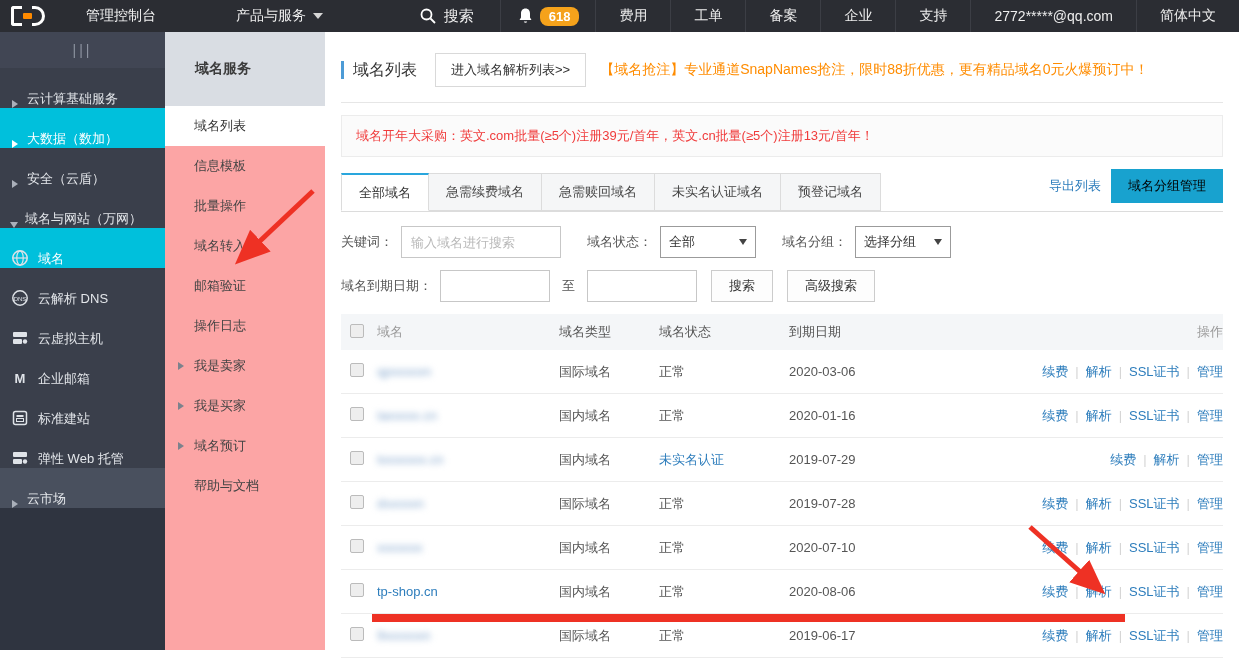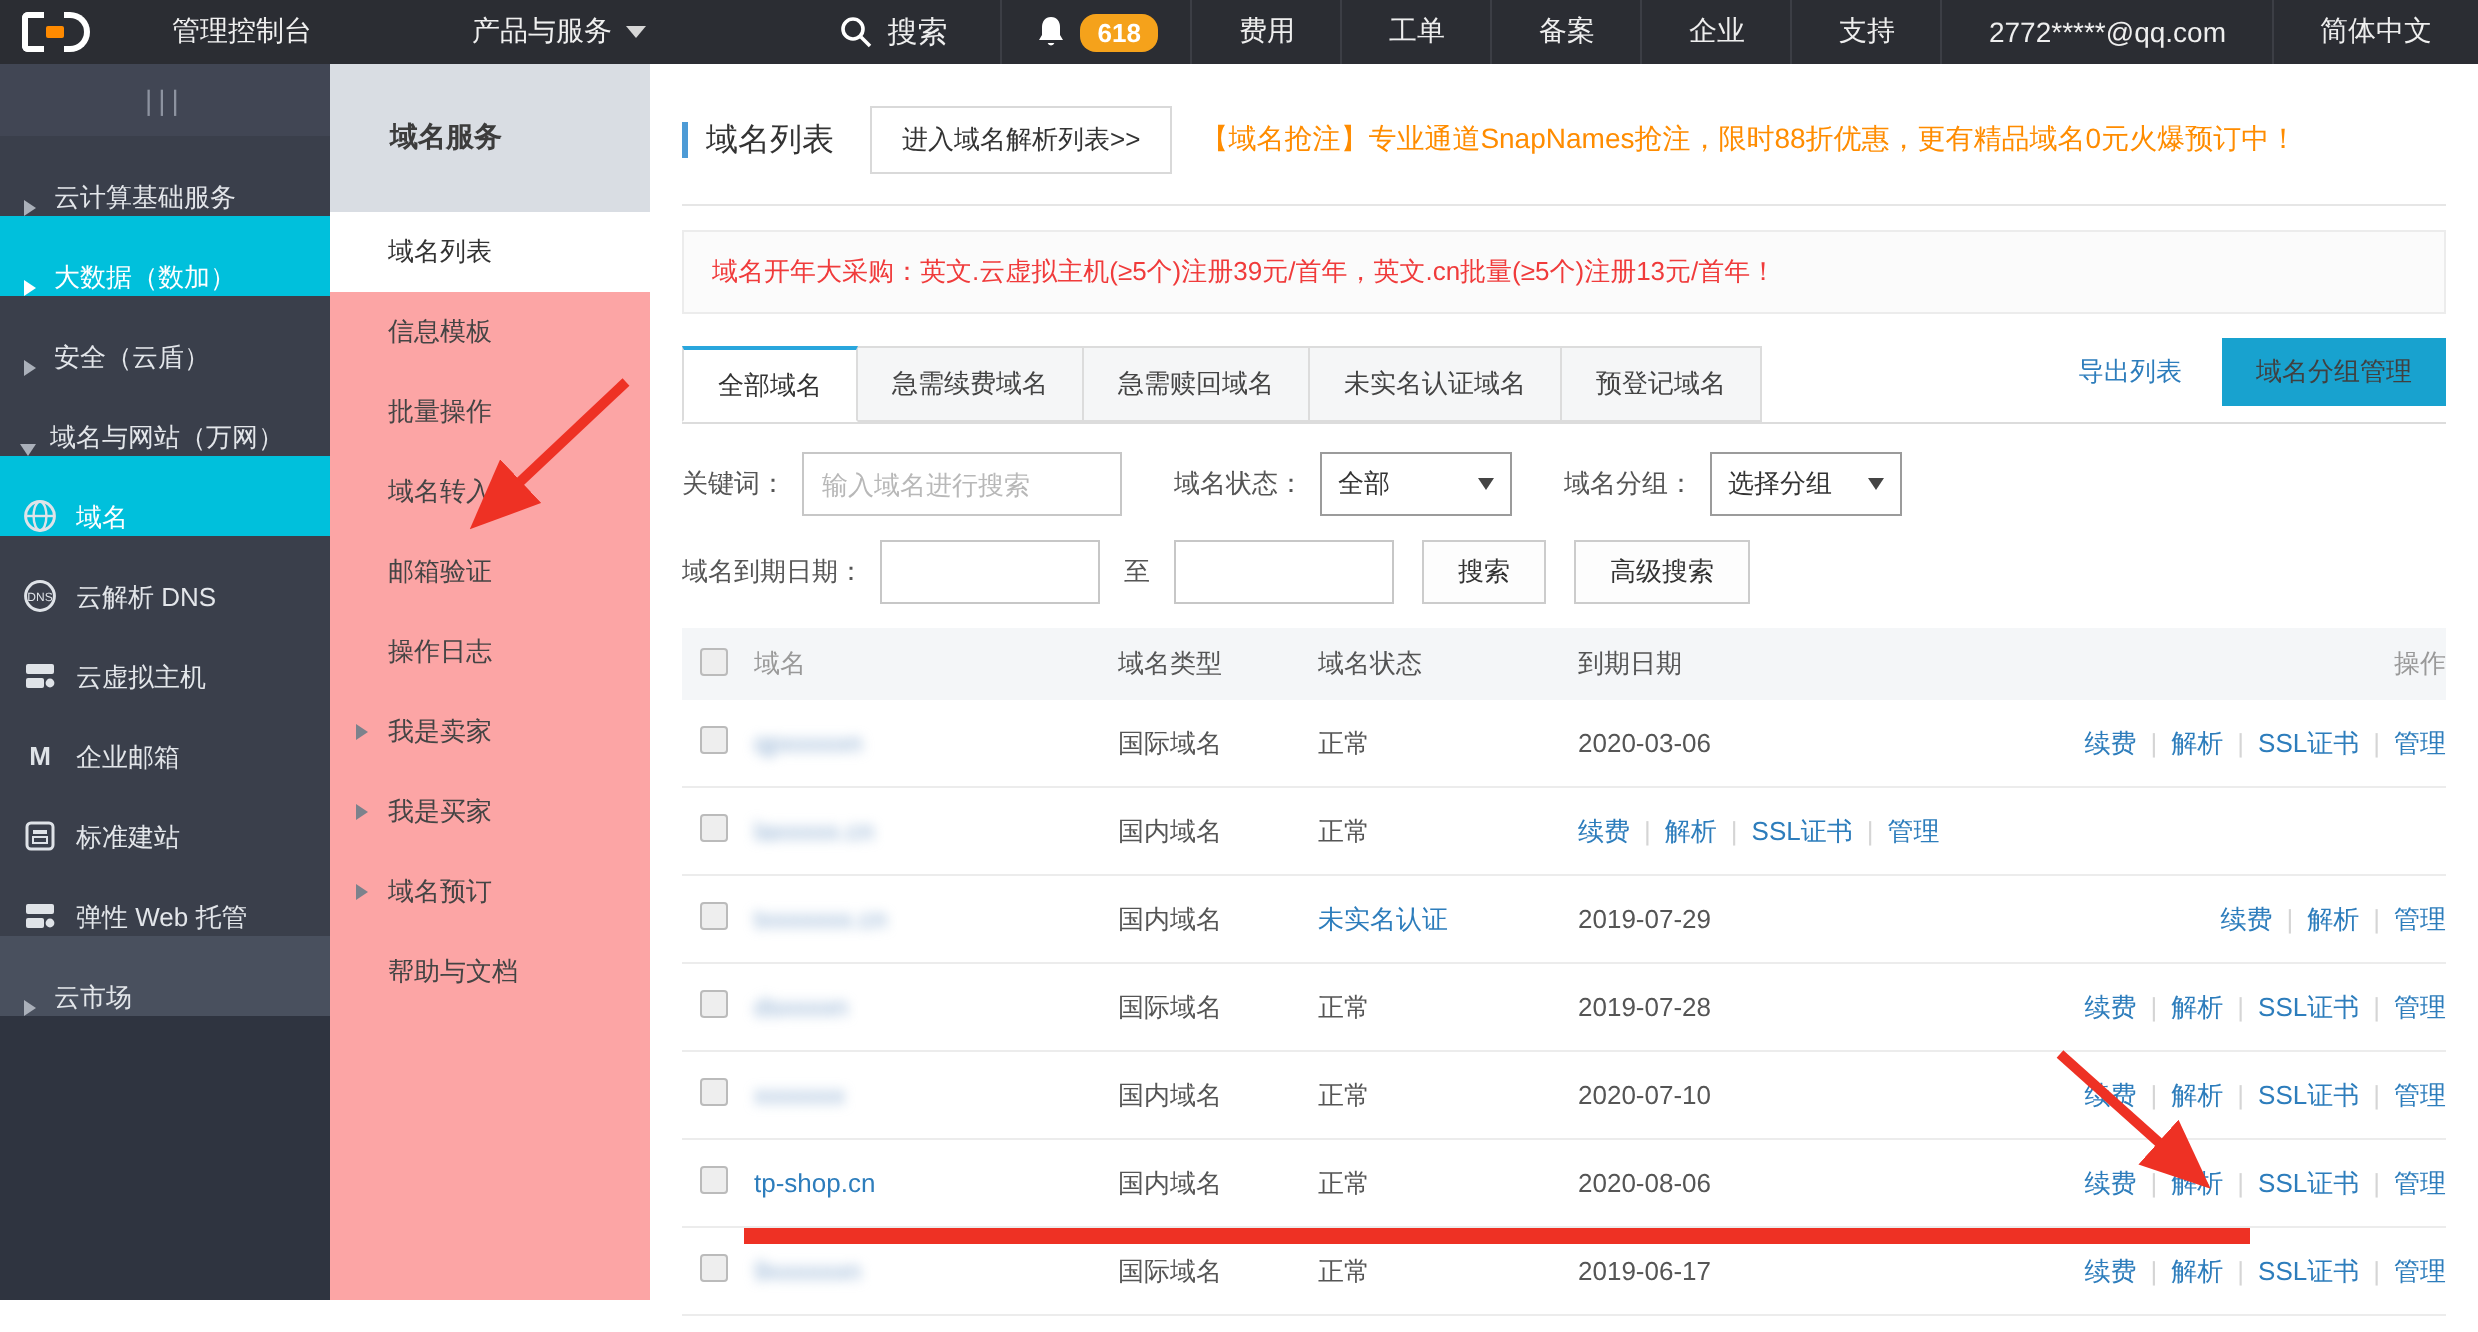--- a/index.html
+++ b/index.html
@@ -59,21 +59,21 @@
   .hr { border-bottom:1px solid #e6e6e6; margin-top:16px; }
   .red-banner { margin-top:12px; height:42px; line-height:40px; background:#fbfbfb; border:1px solid #ececec; color:#f03b3b; padding-left:14px; font-size:13px; }
 
   .tabs-row { margin-top:16px; display:flex; align-items:flex-end; border-bottom:1px solid #dcdcdc; position:relative; }
   .tabs { display:flex; }
   .tab { height:38px; line-height:36px; padding:0 17px; background:#f5f6f7; border:1px solid #dcdcdc; border-left:none; color:#444; cursor:pointer; white-space:nowrap; }
   .tab:first-child { border-left:1px solid #dcdcdc; }
   .tab.active { background:#fff; border-top:2px solid #29a6dd; border-bottom:1px solid #fff; margin-bottom:-1px; color:#333; }
   .tabs-right { position:absolute; right:0; bottom:8px; display:flex; align-items:center; }
   .export-link { color:#2d7dbc; cursor:pointer; font-size:13px; }
-  .group-btn { margin-left:20px; background:#18a2cf; color:#404040; border:none; height:34px; padding:0 17px; font-size:13px; cursor:pointer; font-family:inherit; }
+  .group-btn { margin-left:10px; background:#18a2cf; color:#000000; border:none; height:34px; padding:0 17px; font-size:13px; cursor:pointer; font-family:inherit; }
 
   .filter-row { margin-top:14px; display:flex; align-items:center; }
   .filter-row.second { margin-top:12px; }
   .f-label { color:#555; margin-right:8px; white-space:nowrap; }
   .f-input { width:160px; height:32px; border:1px solid #c7c7c7; padding:0 9px; font-size:13px; color:#333; font-family:inherit; }
   .f-input::placeholder { color:#b8b8b8; }
   .f-date { width:110px; height:32px; border:1px solid #c7c7c7; padding:0 8px; font-family:inherit; }
   .f-select { width:96px; height:32px; border:1px solid #9b9b9b; background:#fff; display:flex; align-items:center; justify-content:space-between; padding:0 8px; color:#333; cursor:pointer; }
   .f-select .caret { width:0; height:0; border-left:4px solid transparent; border-right:4px solid transparent; border-top:6px solid #444; }
   .f-gap { width:26px; }
@@ -274,21 +274,21 @@
   </div>
 
   <div class="main">
     <div class="title-row">
       <div class="blue-bar"></div>
       <div class="page-title">域名列表</div>
       <button class="resolve-btn">进入域名解析列表&gt;&gt;</button>
       <div class="promo-orange">【域名抢注】专业通道SnapNames抢注，限时88折优惠，更有精品域名0元火爆预订中！</div>
     </div>
     <div class="hr"></div>
-    <div class="red-banner">域名开年大采购：英文.云虚拟主机(≥5个)注册39元/首年，英文.cn批量(≥5个)注册13元/首年！</div>
+    <div class="red-banner">域名开年大采购：英文.com批量(≥5个)注册39元/首年，英文.cn批量(≥5个)注册13元/首年！</div>
 
     <div class="tabs-row">
       <div class="tabs" id="tabs">
           <div class="tab active">全部域名</div>
           <div class="tab">急需续费域名</div>
           <div class="tab">急需赎回域名</div>
           <div class="tab">未实名认证域名</div>
           <div class="tab">预登记域名</div>
         </div>
       <div class="tabs-right">
@@ -339,20 +339,21 @@
             <div class="c-type">国际域名</div>
             <div class="c-status"><span>正常</span></div>
             <div class="c-expire">2020-03-06</div>
             <div class="c-actions"><span class="action-link">续费</span><span class="action-sep">|</span><span class="action-link">解析</span><span class="action-sep">|</span><span class="action-link">SSL证书</span><span class="action-sep">|</span><span class="action-link">管理</span></div>
           </div>
           <div class="t-row">
             <div class="c-check"><span class="checkbox"></span></div>
             <div class="c-domain"><span class="domain-link masked">laxxxxx.cn</span></div>
             <div class="c-type">国内域名</div>
             <div class="c-status"><span>正常</span></div>
+            <div class="c-expire">2020-01-16</div>
             <div class="c-actions"><span class="action-link">续费</span><span class="action-sep">|</span><span class="action-link">解析</span><span class="action-sep">|</span><span class="action-link">SSL证书</span><span class="action-sep">|</span><span class="action-link">管理</span></div>
           </div>
           <div class="t-row">
             <div class="c-check"><span class="checkbox"></span></div>
             <div class="c-domain"><span class="domain-link masked">txxxxxxx.cn</span></div>
             <div class="c-type">国内域名</div>
             <div class="c-status"><span class="status-link">未实名认证</span></div>
             <div class="c-expire">2019-07-29</div>
             <div class="c-actions"><span class="action-link">续费</span><span class="action-sep">|</span><span class="action-link">解析</span><span class="action-sep">|</span><span class="action-link">管理</span></div>
           </div>

